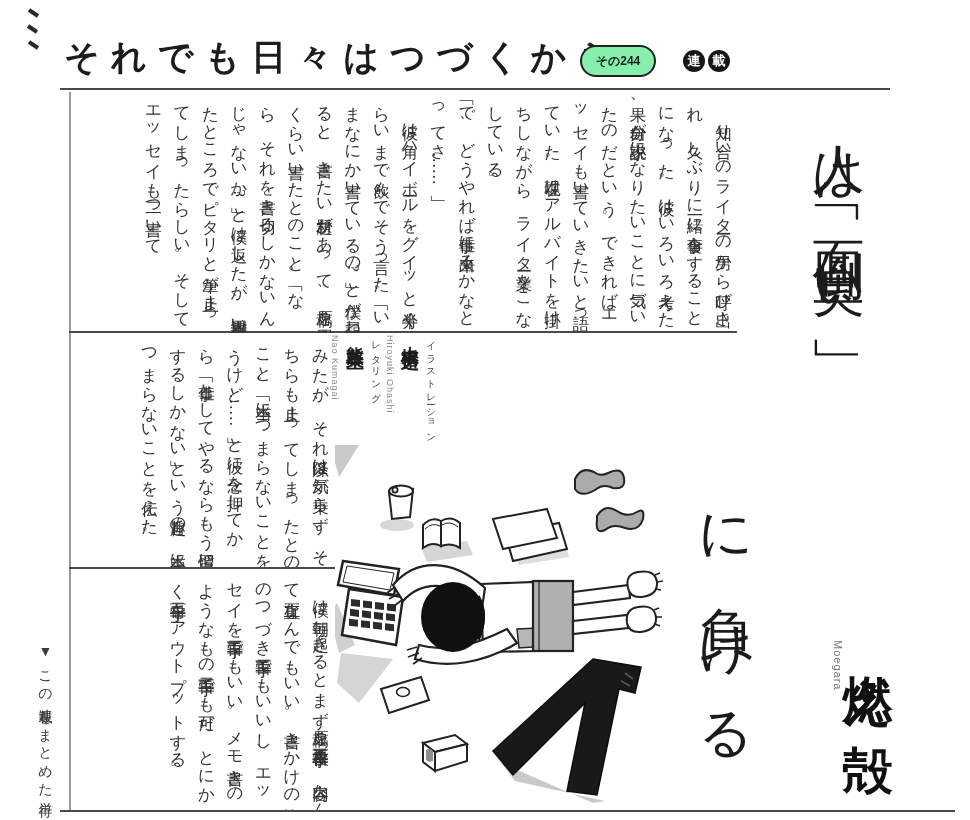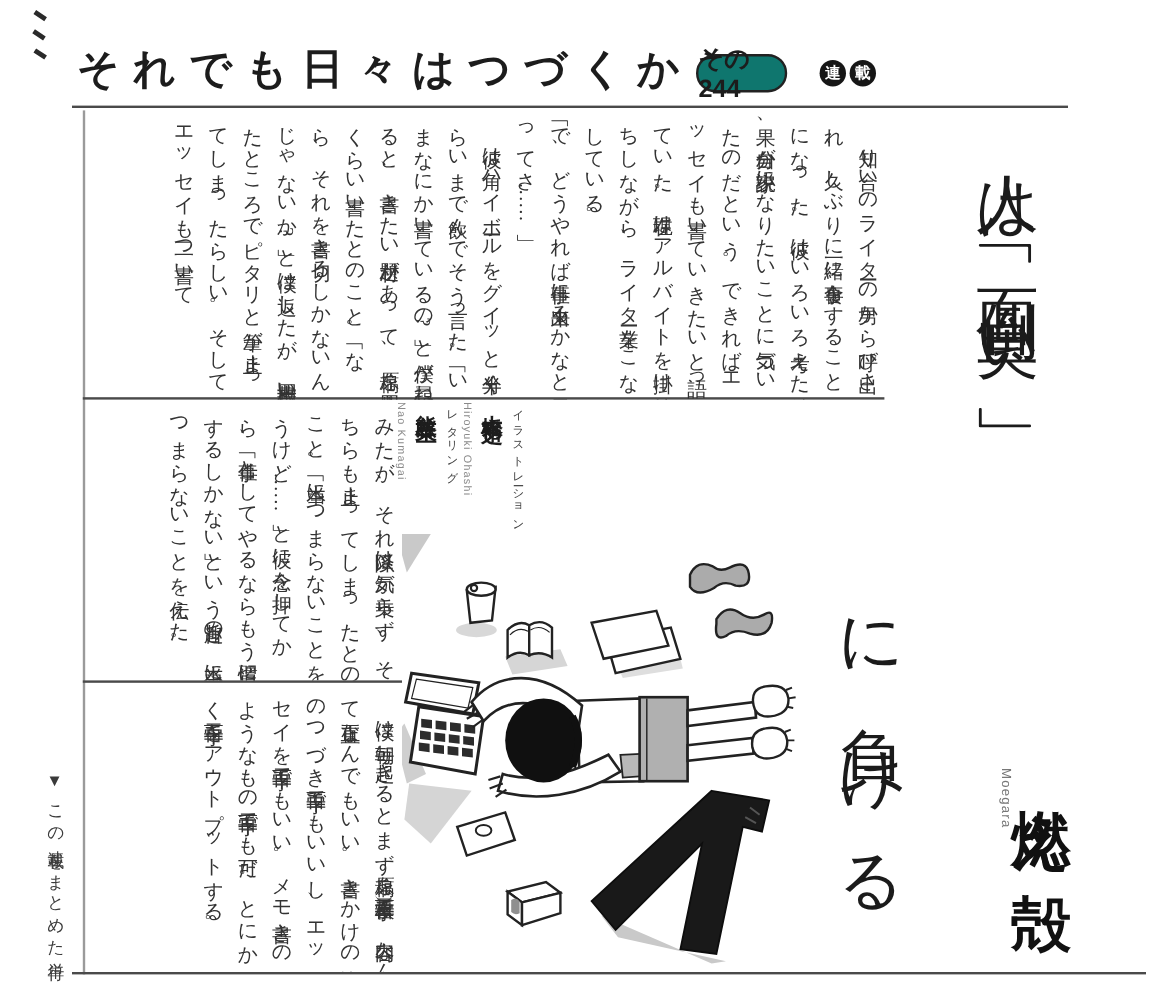--- a/index.html
+++ b/index.html
@@ -14,22 +14,22 @@
   .series-title {
     position:absolute; left:64px; top:34px;
     font-family:"Liberation Sans", sans-serif;
     font-weight:800; font-size:35px; letter-spacing:11px; color:#1c1c1c;
     white-space:nowrap;
   }
   .episode-badge {
     position:absolute; left:580px; top:45px; width:76px; height:32px;
     border:2.5px solid #222; border-radius:17px;
     display:flex; align-items:center; justify-content:center;
-    font-family:"Liberation Sans", sans-serif; font-weight:800; font-size:21px; color:#1c1c1c;
-    background:#0f766e;
+    font-family:"Liberation Sans", sans-serif; font-weight:800; font-size:12px; color:#1c1c1c;
+    background:#86efac;
   }
   .serial-badges { position:absolute; left:683px; top:50px; display:flex; gap:3px; }
   .serial-badge {
     width:22px; height:22px; border-radius:50%; background:#161616; color:#fff;
     display:flex; align-items:center; justify-content:center;
     font-family:"Liberation Sans", sans-serif; font-weight:700; font-size:13px;
   }
   .corner-mark { position:absolute; left:26px; top:6px; width:16px; height:50px; }
 
   

